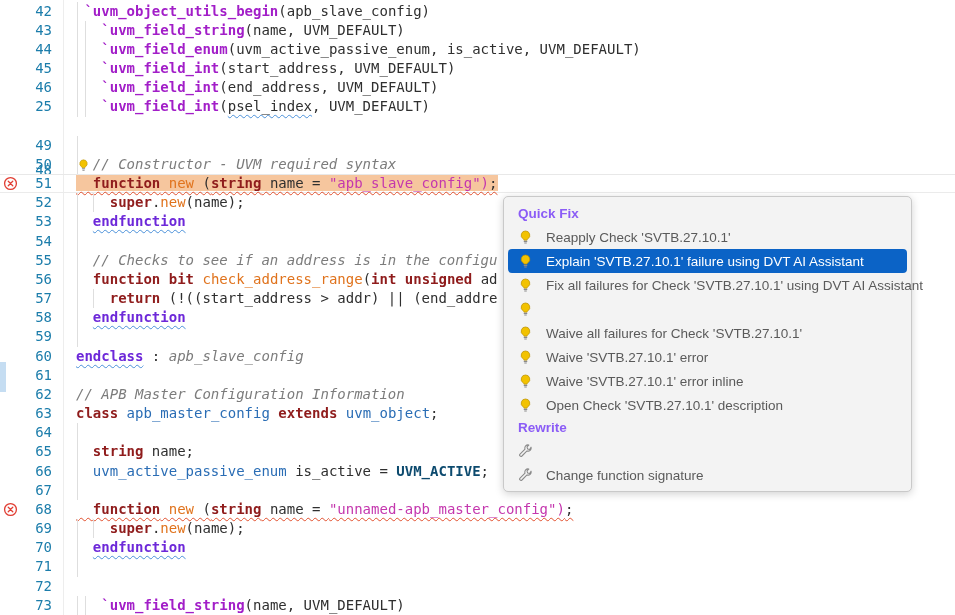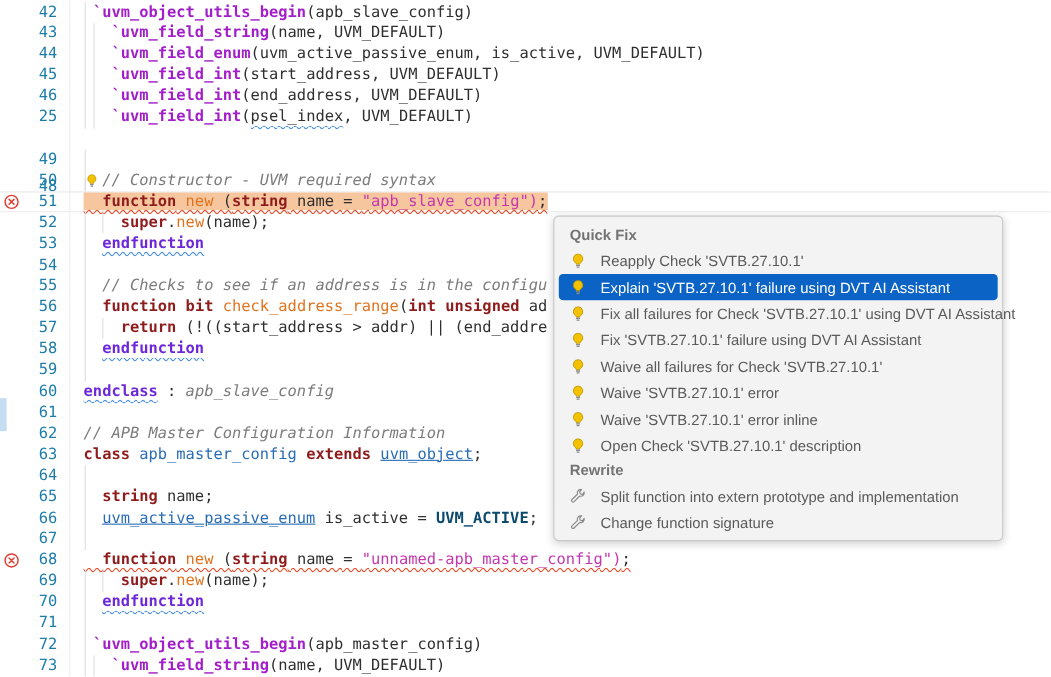--- a/index.html
+++ b/index.html
@@ -15,39 +15,39 @@
         font:14px "DejaVu Sans Mono",monospace;line-height:19.17px;color:#2f2f2f;}
   .guide{position:absolute;top:0;bottom:0;width:1px;background:#dedede;}
   .bulb-inline{position:absolute;left:1px;top:3px;width:13px;height:13px;}
   .codetext{position:relative;}
   .tk-k{color:#8f1c1c;font-weight:bold;}
   .tk-m{color:#a21ec8;font-weight:bold;}
   .tk-f{color:#e0731d;}
   .tk-s{color:#c437ae;}
   .tk-p{color:#2f2f2f;}
   .tk-c{color:#7c7c7c;font-style:italic;}
-  .tk-t{color:#2a6db5;text-decoration:underline;text-decoration-thickness:1px;}
+  .tk-t{color:#2a6db5;text-decoration-thickness:1px;}
   .tk-d{color:#2a6db5;}
   .tk-b{color:#0c4a6e;font-weight:bold;}
   .tk-e{color:#6d28d9;font-weight:bold;text-decoration:underline wavy #4a90d9;
         text-decoration-thickness:1.2px;text-underline-offset:3px;text-decoration-skip-ink:none;}
   .tk-w{color:#2f2f2f;text-decoration:underline wavy #4a90d9;
         text-decoration-thickness:1.2px;text-underline-offset:3px;text-decoration-skip-ink:none;}
   .errsq{text-decoration:underline wavy #e1502e;text-decoration-thickness:1.2px;
          text-underline-offset:3px;text-decoration-skip-ink:none;}
   .hl{background:#f6c69e;}
   .curline{position:absolute;left:0;top:0;width:955px;height:19.17px;
            border-top:1px solid #e8e8e8;border-bottom:1px solid #ebebeb;box-sizing:border-box;}
   .change-marker{position:absolute;left:0;top:362px;width:6px;height:30px;background:#c5ddf2;}
   
   .menu{position:absolute;left:503px;top:196px;width:409px;height:296px;box-sizing:border-box;
         background:#f3f3f3;border:1px solid #c9c9c9;border-radius:5px;
         box-shadow:0 2px 8px rgba(0,0,0,.18);padding:6px 0 4px;z-index:20;
         font-family:"Liberation Sans",sans-serif;font-size:13.5px;color:#5a5a5a;}
-  .menu-header{height:22px;line-height:22px;padding-left:14px;font-weight:bold;color:#737373;}
+  .menu-header{height:22px;line-height:22px;padding-left:14px;font-weight:bold;color:#8b5cf6;}
   .menu-item{height:24px;display:flex;align-items:center;padding-left:10px;margin:0 4px;
              border-radius:4px;gap:13px;cursor:default;white-space:nowrap;}
   .menu-item.selected{background:#0b63c6;color:#ffffff;}
   .menu-item svg{flex:0 0 auto;}
 </style>
 </head>
 <body>
 
 <div class="screen">
   <div class="gutter-sep"></div>
@@ -181,21 +181,20 @@
       <div class="row" style="top: 538.26px;">
         <div class="num">70</div>
         <div class="code"><span class="guide" style="left: 0.5px;"></span><span class="codetext">  <span class="tk-e">endfunction</span></span></div>
       </div>
       <div class="row" style="top: 557.43px;">
         <div class="num">71</div>
         <div class="code"><span class="guide" style="left: 0.5px;"></span><span class="codetext"></span></div>
       </div>
       <div class="row" style="top: 576.6px;">
         <div class="num">72</div>
-        <div class="code"><span class="guide" style="left: 0.5px;"></span><span class="codetext"> <span class="tk-m">`uvm_object_utils_begin</span><span class="tk-p">(apb_master_config)</span></span></div>
       </div>
       <div class="row" style="top: 595.77px;">
         <div class="num">73</div>
         <div class="code"><span class="guide" style="left: 0.5px;"></span><span class="guide" style="left: 8.93px;"></span><span class="codetext">   <span class="tk-m">`uvm_field_string</span><span class="tk-p">(name, UVM_DEFAULT)</span></span></div>
       </div>
     </div>
 
   <div class="menu">
     <div class="menu-header">Quick Fix</div>
     <div id="qf-items">
@@ -230,21 +229,20 @@
           <span>Fix all failures for Check 'SVTB.27.10.1' using DVT AI Assistant</span>
         </div>
         <div class="menu-item">
           <span style="display: inline-flex;">
             <svg width="15" height="15" viewBox="0 0 16 16">
               <path d="M8 1a4.6 4.6 0 0 0-2.6 8.4c.5.35.8.85.9 1.4h3.4c.1-.55.4-1.05.9-1.4A4.6 4.6 0 0 0 8 1z" fill="#f2c200" stroke="#b68d00" stroke-width="0.7"></path>
               <rect x="6" y="11.4" width="4" height="1.3" rx="0.5" fill="#8a8a8a"></rect>
               <rect x="6.5" y="13.2" width="3" height="1.2" rx="0.5" fill="#8a8a8a"></rect>
             </svg>
           </span>
-          <span>Fix 'SVTB.27.10.1' failure using DVT AI Assistant</span>
         </div>
         <div class="menu-item">
           <span style="display: inline-flex;">
             <svg width="15" height="15" viewBox="0 0 16 16">
               <path d="M8 1a4.6 4.6 0 0 0-2.6 8.4c.5.35.8.85.9 1.4h3.4c.1-.55.4-1.05.9-1.4A4.6 4.6 0 0 0 8 1z" fill="#f2c200" stroke="#b68d00" stroke-width="0.7"></path>
               <rect x="6" y="11.4" width="4" height="1.3" rx="0.5" fill="#8a8a8a"></rect>
               <rect x="6.5" y="13.2" width="3" height="1.2" rx="0.5" fill="#8a8a8a"></rect>
             </svg>
           </span>
           <span>Waive all failures for Check 'SVTB.27.10.1'</span>
@@ -281,21 +279,20 @@
         </div>
       </div>
     <div class="menu-header">Rewrite</div>
     <div id="rw-items">
         <div class="menu-item">
           <span style="display: inline-flex;">
             <svg width="15" height="15" viewBox="0 0 16 16">
               <path d="M13.9 3.4a3.3 3.3 0 0 1-4.3 4L4.2 12.8a1.45 1.45 0 0 1-2.05-2.05L7.5 5.4a3.3 3.3 0 0 1 4-4.3L9.6 3l.6 2.3 2.3.6z" fill="none" stroke="#8a8a8a" stroke-width="1.15" stroke-linejoin="round"></path>
             </svg>
           </span>
-          <span>Split function into extern prototype and implementation</span>
         </div>
         <div class="menu-item">
           <span style="display: inline-flex;">
             <svg width="15" height="15" viewBox="0 0 16 16">
               <path d="M13.9 3.4a3.3 3.3 0 0 1-4.3 4L4.2 12.8a1.45 1.45 0 0 1-2.05-2.05L7.5 5.4a3.3 3.3 0 0 1 4-4.3L9.6 3l.6 2.3 2.3.6z" fill="none" stroke="#8a8a8a" stroke-width="1.15" stroke-linejoin="round"></path>
             </svg>
           </span>
           <span>Change function signature</span>
         </div>
       </div>

